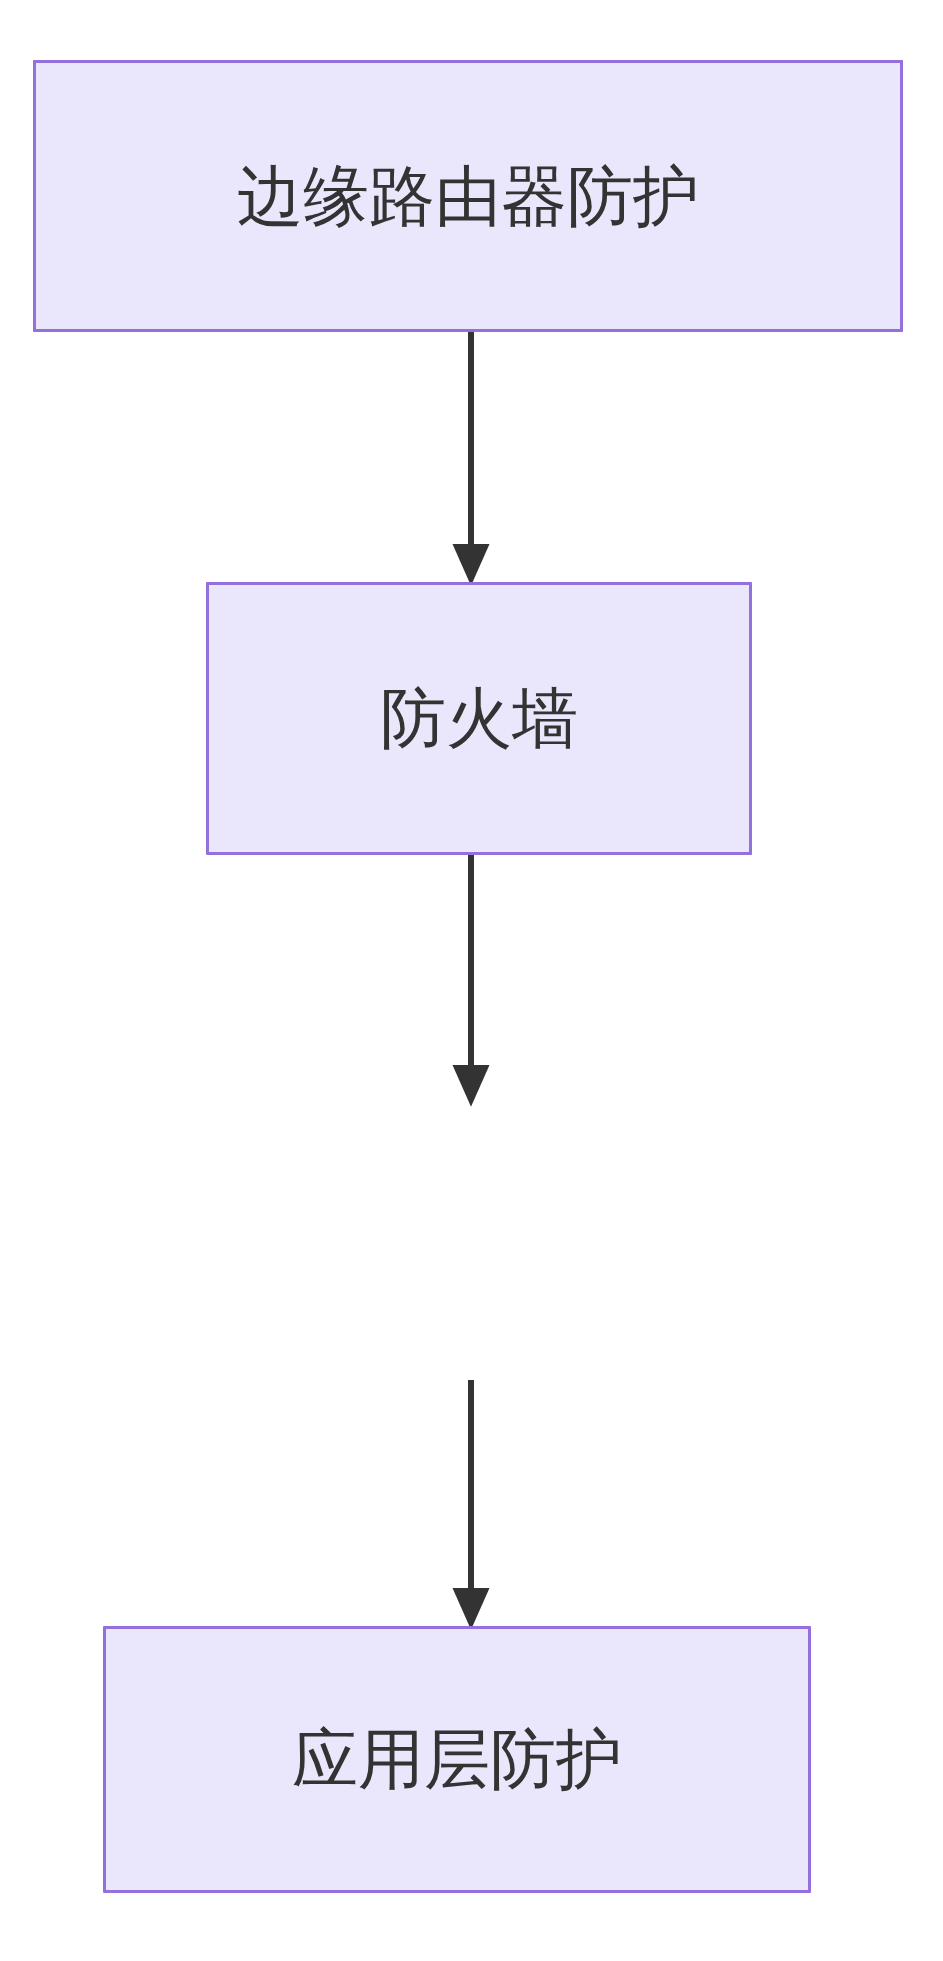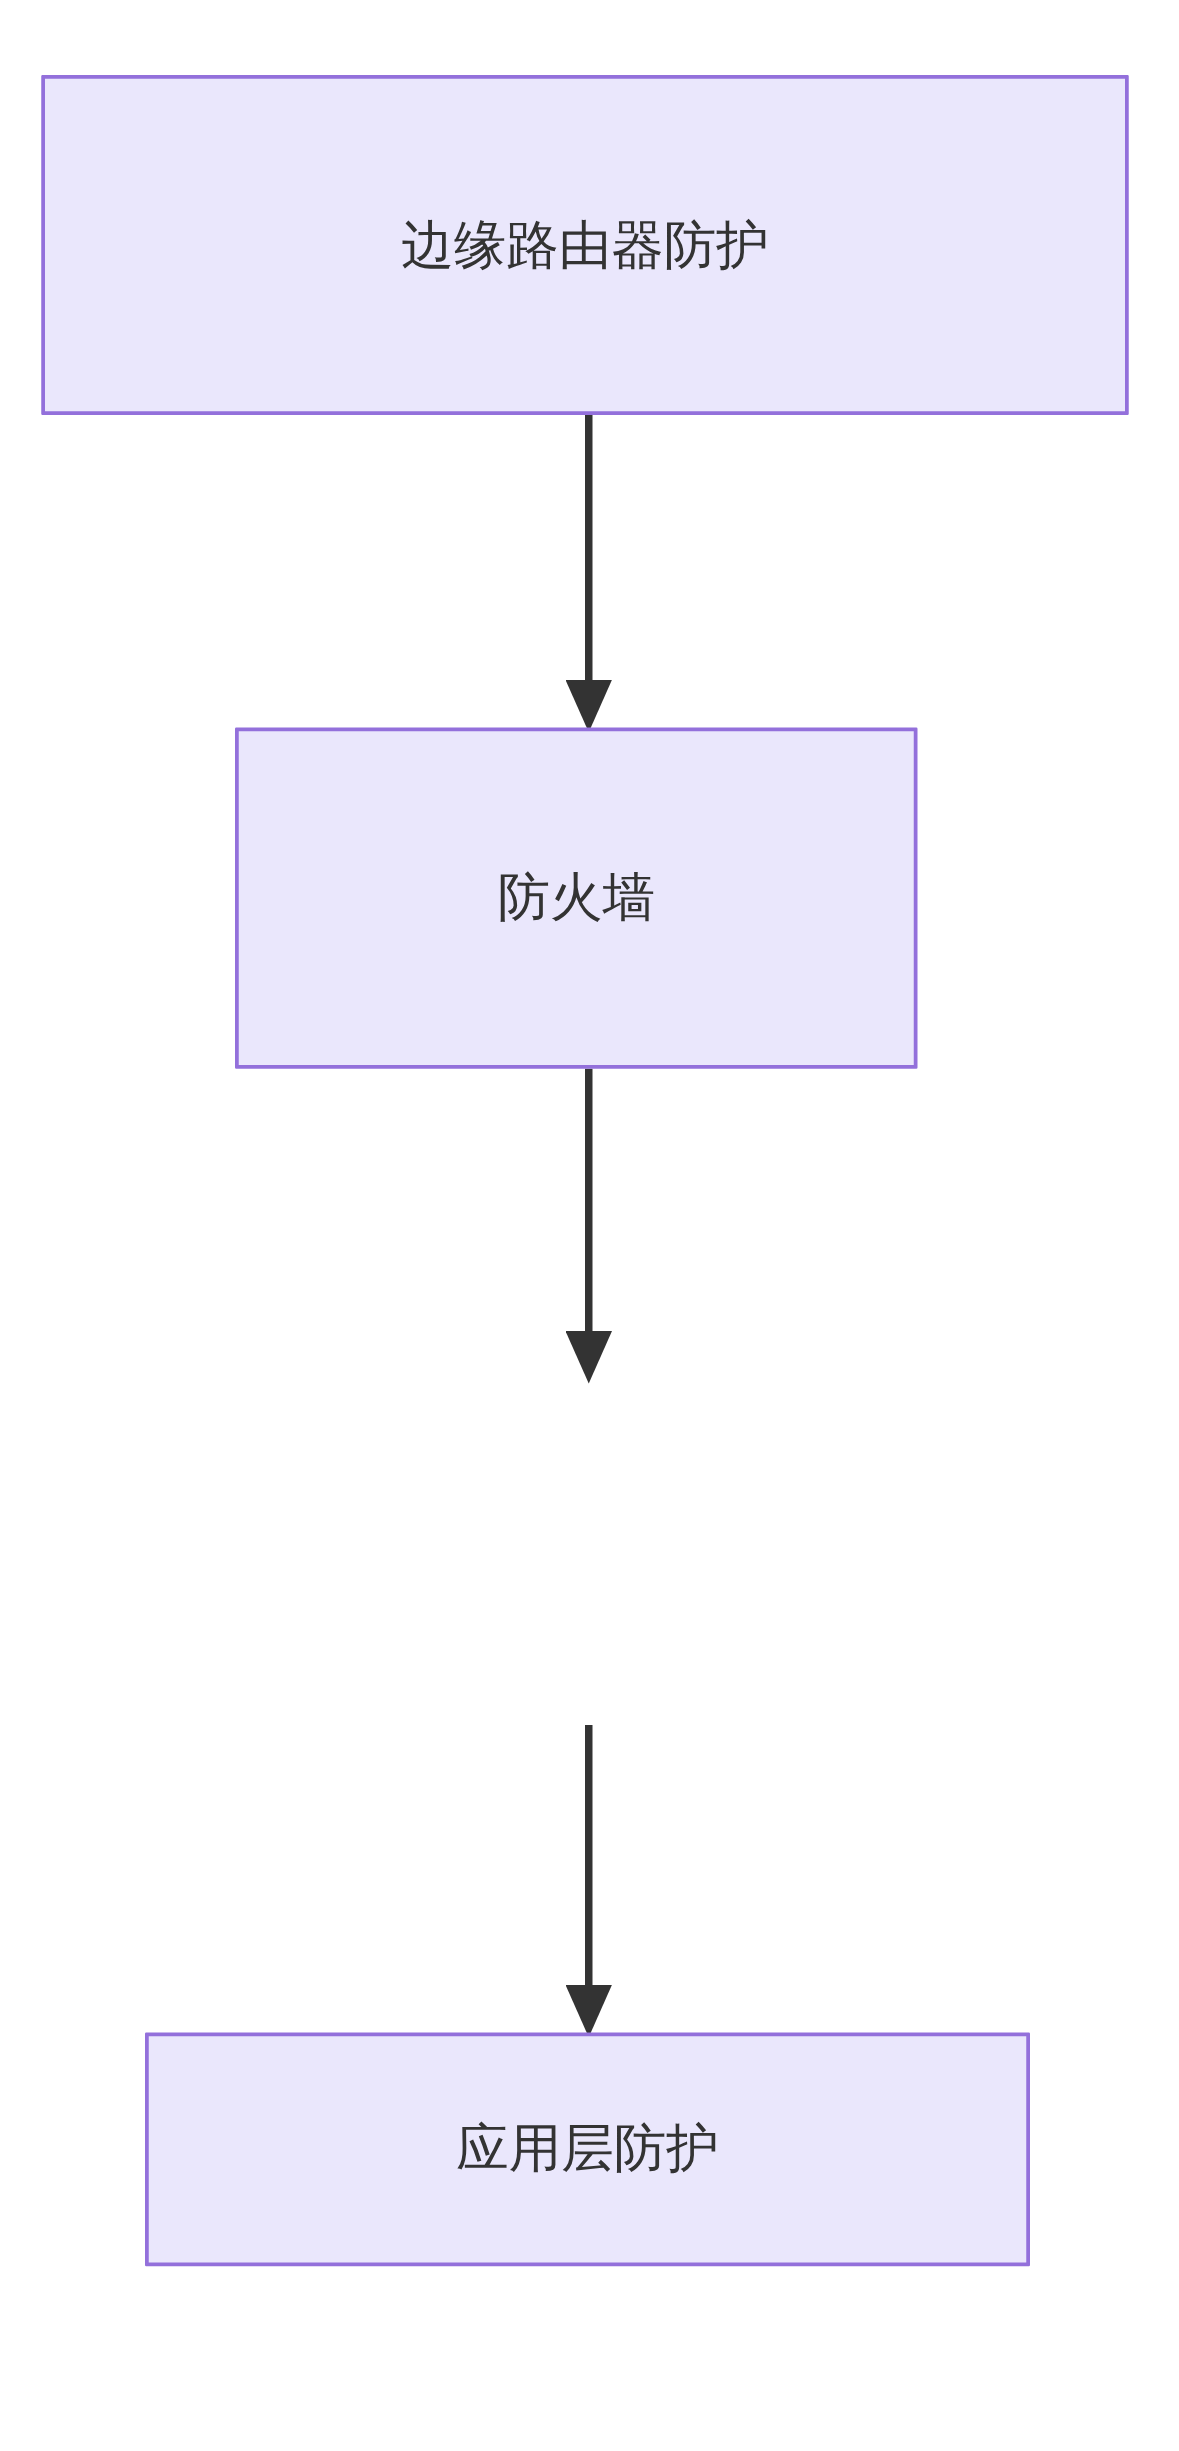--- a/index.html
+++ b/index.html
@@ -31,32 +31,32 @@
     box-sizing: border-box;
     display: flex;
     align-items: center;
     justify-content: center;
     background: #eae7fc;
     border: 3px solid #9370db;
     border-radius: 1px;
   }
   .node-label {
     font-family: "Liberation Sans", "DejaVu Sans", sans-serif;
-    font-size: 42px;
+    font-size: 66px;
     line-height: 1.1;
     color: #333333;
     font-weight: 400;
     letter-spacing: 0px;
     white-space: nowrap;
     text-align: left;
   }
   #node-edge-router { left: 33px;  top: 60px;   width: 870px; height: 272px; }
-  #node-firewall    { left: 188px; top: 582px;  width: 546px; height: 273px; }
+  #node-firewall    { left: 206px; top: 582px;  width: 546px; height: 273px; }
   #node-ids         { left: 78px;  top: 1103px; width: 787px; height: 277px; }
-  #node-app-layer   { left: 116px; top: 1626px; width: 708px; height: 187px; }
+  #node-app-layer   { left: 103px; top: 1626px; width: 708px; height: 267px; }
 </style>
 </head>
 <body>
 
 <div id="diagram-root">
 
   <svg class="flow-svg" viewBox="0 0 943 1961" aria-hidden="true">
     <defs>
       <marker id="arrowhead" markerWidth="7" markerHeight="6.2" refX="0.2" refY="3.1" orient="auto" markerUnits="strokeWidth">
         <polygon points="0,0 7,3.1 0,6.2" fill="#333333"></polygon>

